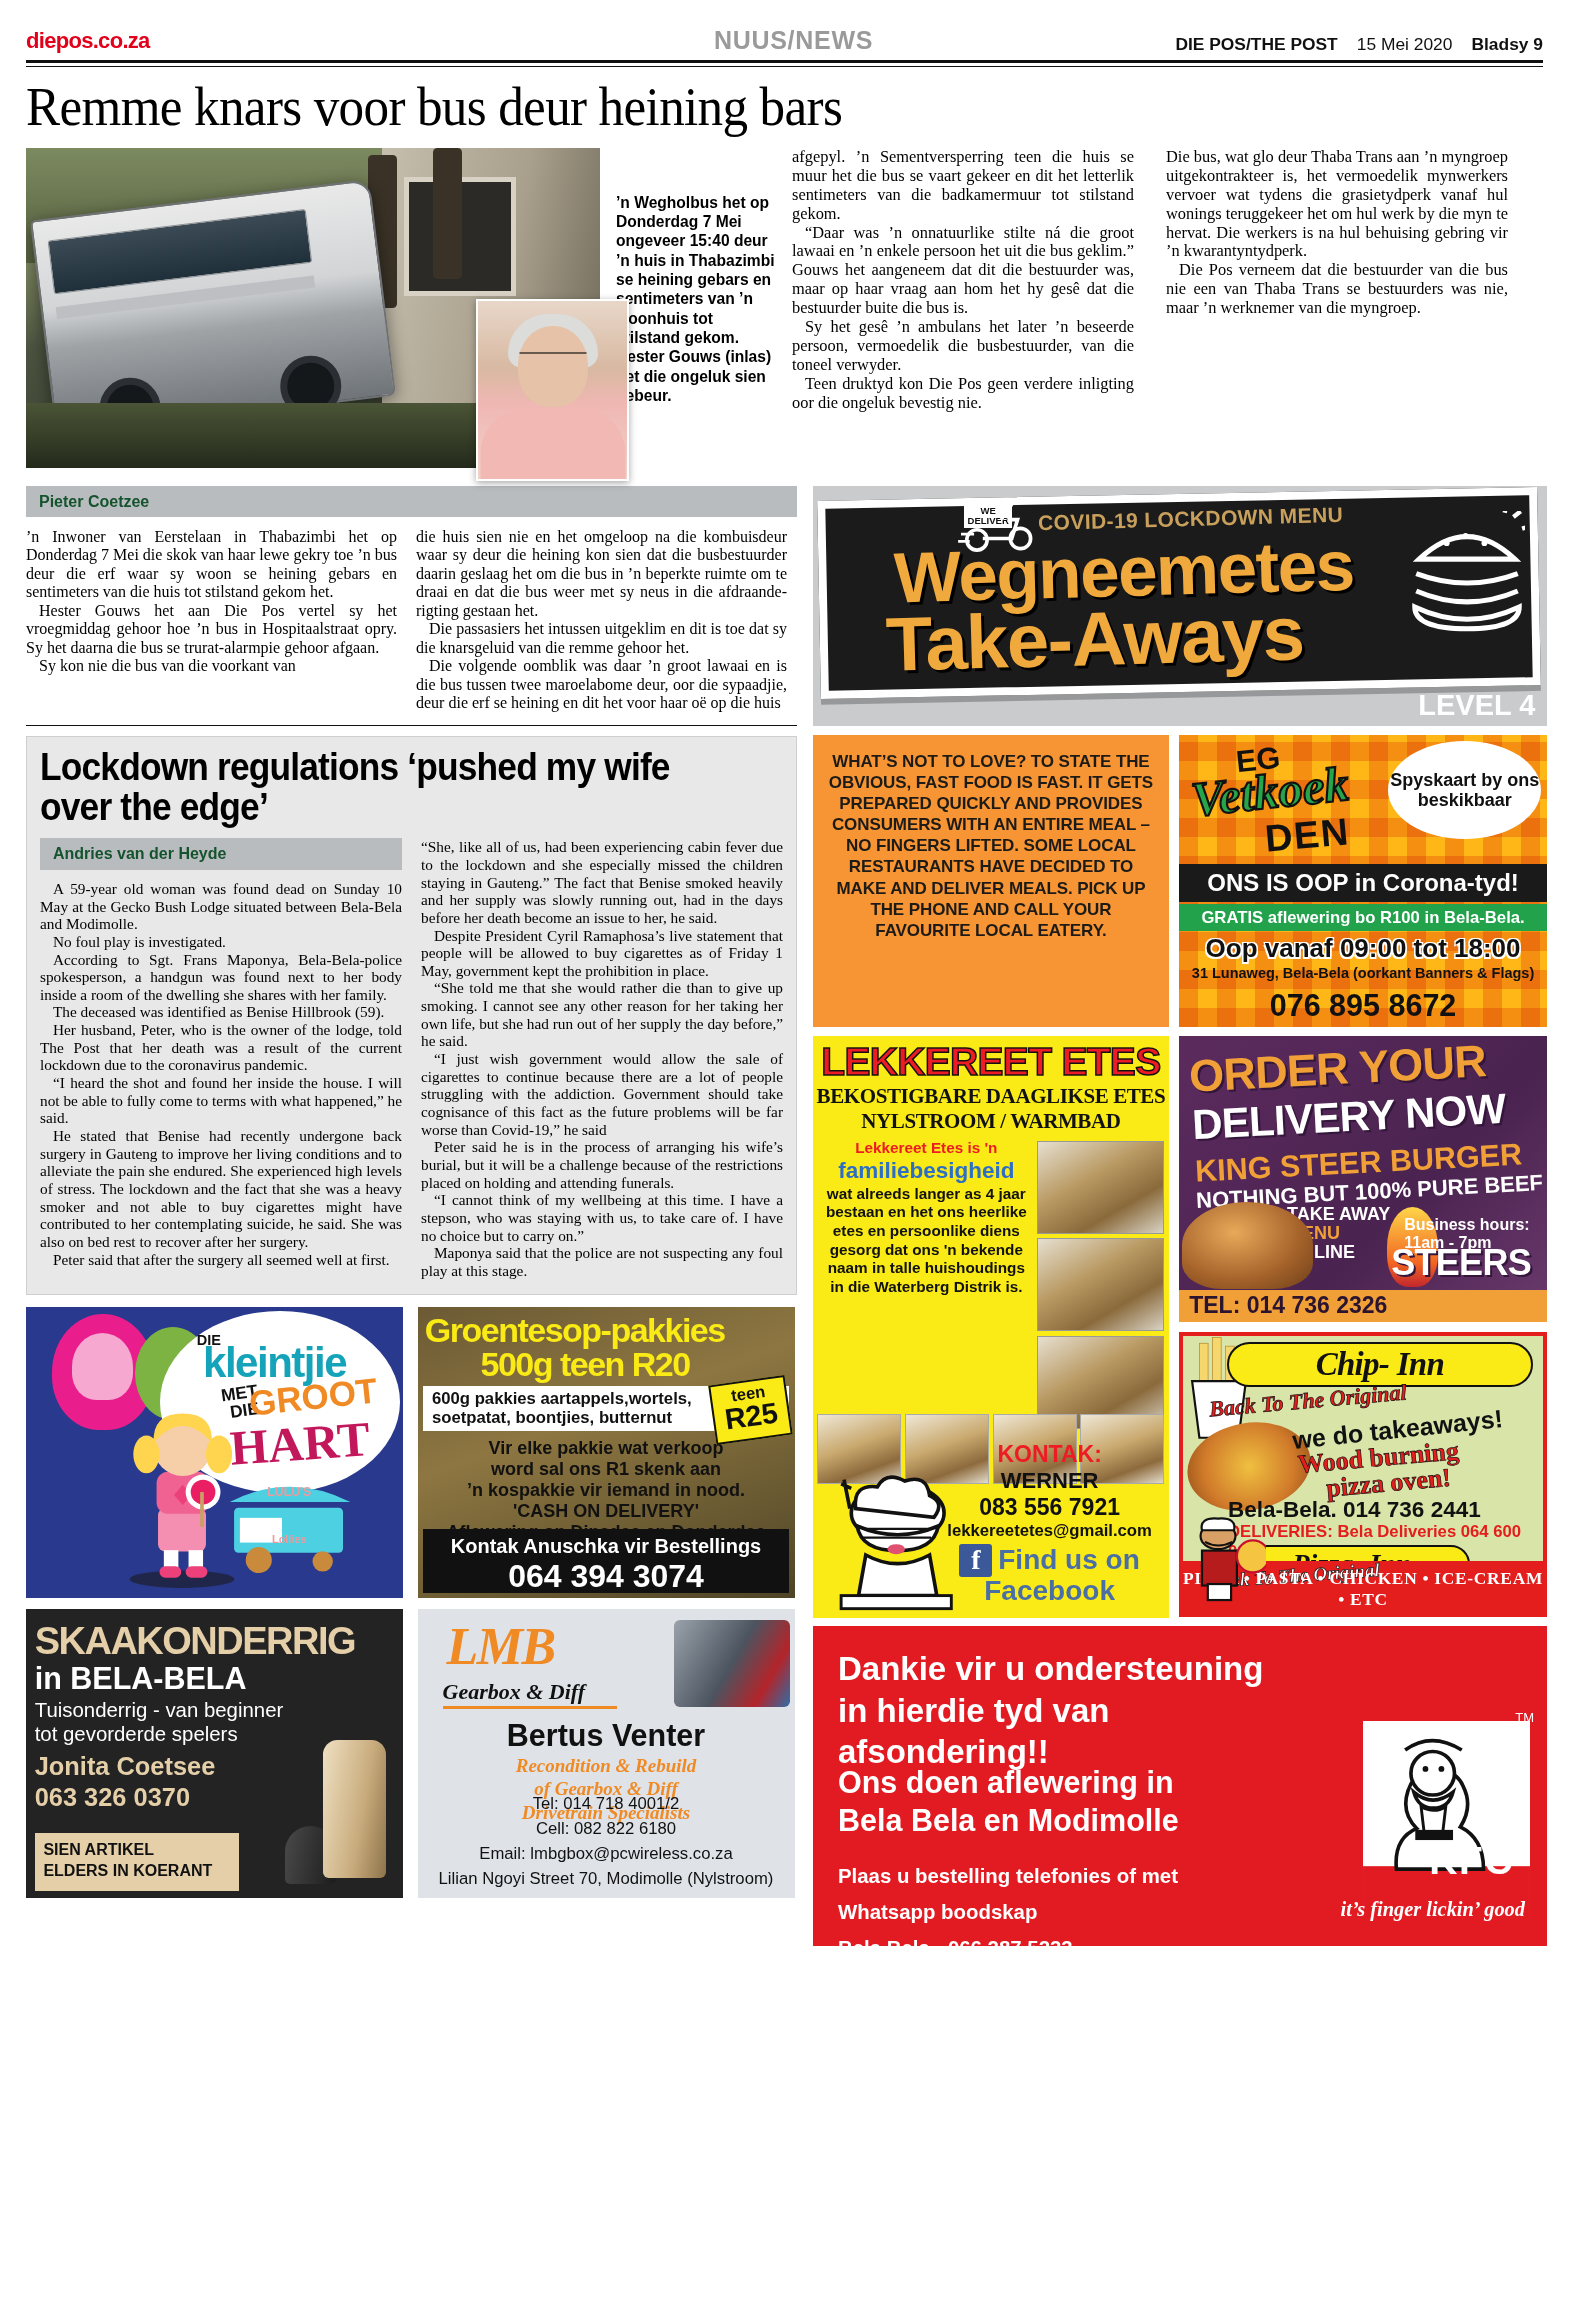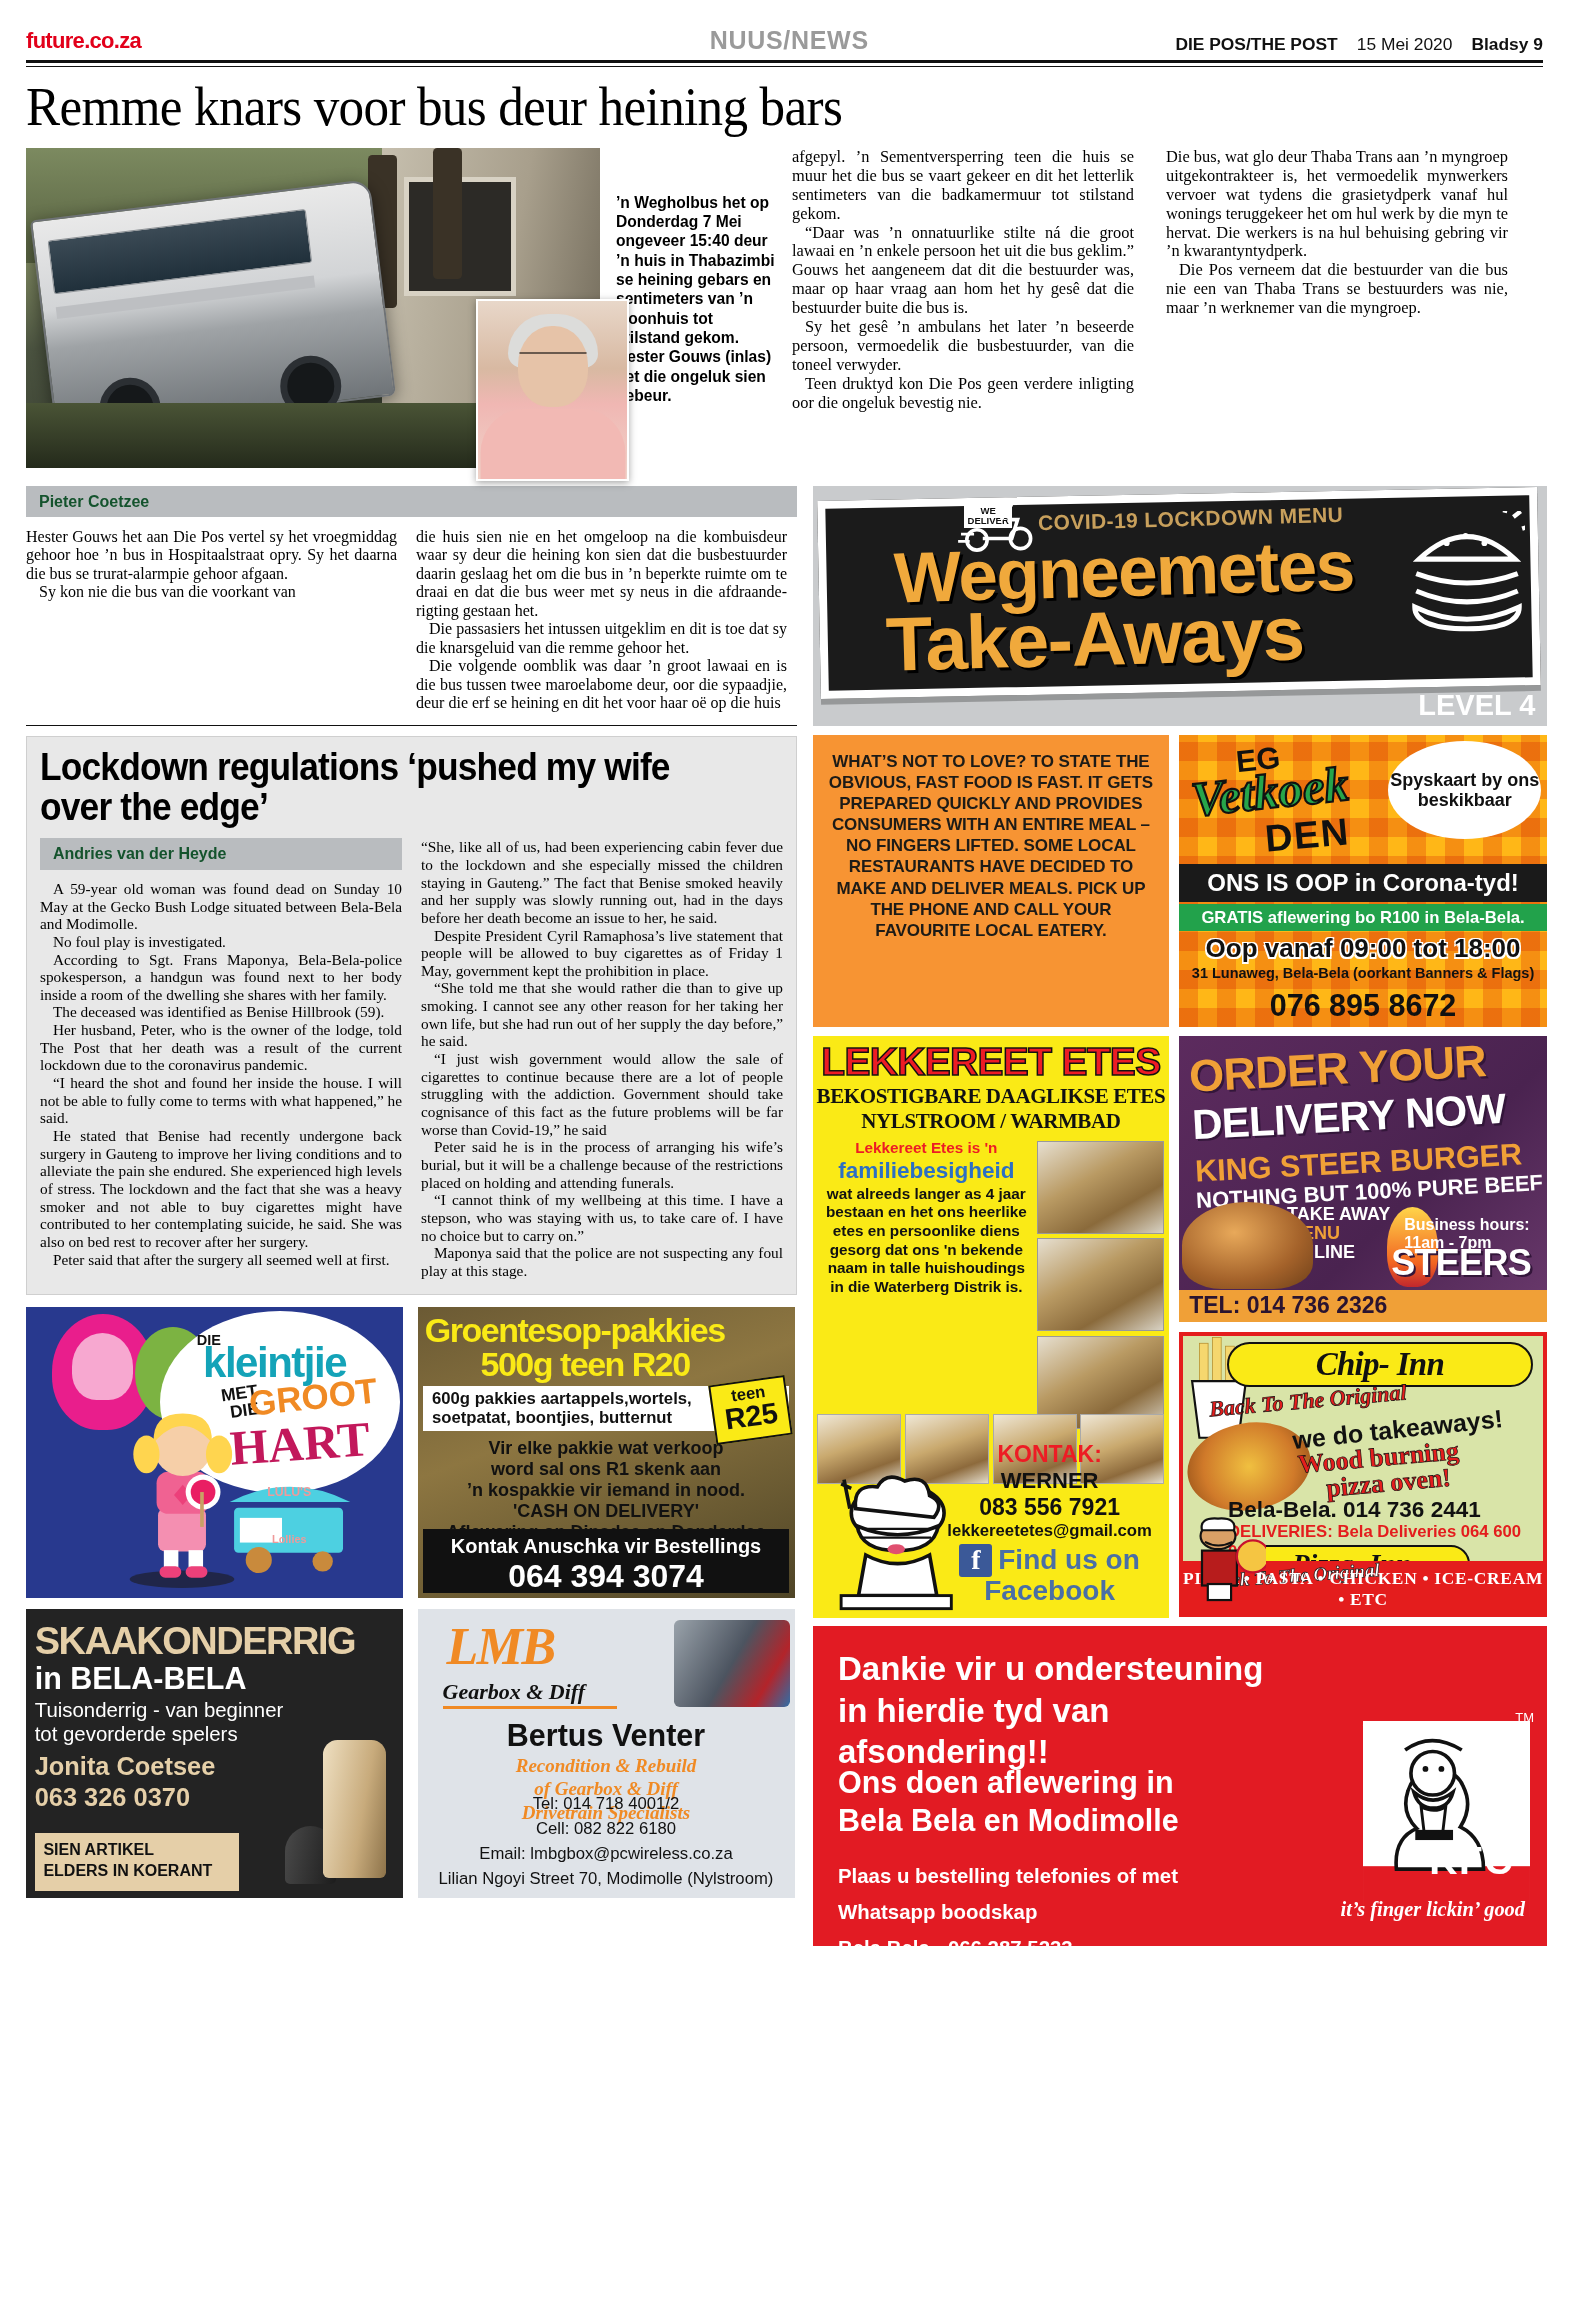--- a/index.html
+++ b/index.html
@@ -367,21 +367,21 @@
       font-style:italic; font-weight:bold; font-size:20.4px; color:#fff; }
   .kfc-tm { position:absolute; right:13px; top:84px; color:#fff; font-size:13px;
       font-family:"Liberation Sans",sans-serif; }
 </style>
 </head>
 <body>
 
 <div class="page">
 
   <div class="masthead">
-    <div class="brand">future.co.za</div>
+    <div class="brand">diepos.co.za</div>
     <div class="section-name">NUUS/NEWS</div>
     <div class="mast-right">
       <span>DIE POS/THE POST</span>
       <span class="date">15 Mei 2020</span>
       <span>Bladsy 9</span>
     </div>
   </div>
   <div class="rule-thick"></div>
   <div class="rule-thin"></div>
 
@@ -427,20 +427,21 @@
   </div>
 
   <div class="lower">
 
     <div class="left-zone">
 
       <div class="byline-bar">Pieter Coetzee</div>
 
       <div class="story-cols">
         <div class="story-col">
+          <p>’n Inwoner van Eerstelaan in Thabazimbi het op Donderdag 7 Mei die skok van haar lewe gekry toe ’n bus deur die erf waar sy woon se heining gebars en sentimeters van die huis tot stilstand gekom het.</p>
           <p>Hester Gouws het aan Die Pos vertel sy het vroegmiddag gehoor hoe ’n bus in Hospitaalstraat opry. Sy het daarna die bus se trurat-alarmpie gehoor afgaan.</p>
           <p>Sy kon nie die bus van die voorkant van</p>
         </div>
         <div class="story-col">
           <p>die huis sien nie en het omgeloop na die kombuisdeur waar sy deur die heining kon sien dat die busbestuurder daarin geslaag het om die bus in ’n beperkte ruimte om te draai en dat die bus weer met sy neus in die afdraande-rigting gestaan het.</p>
           <p>Die passasiers het intussen uitgeklim en dit is toe dat sy die knarsgeluid van die remme gehoor het.</p>
           <p>Die volgende oomblik was daar ’n groot lawaai en is die bus tussen twee maroelabome deur, oor die sypaadjie, deur die erf se heining en dit het voor haar oë op die huis</p>
         </div>
       </div>
 

